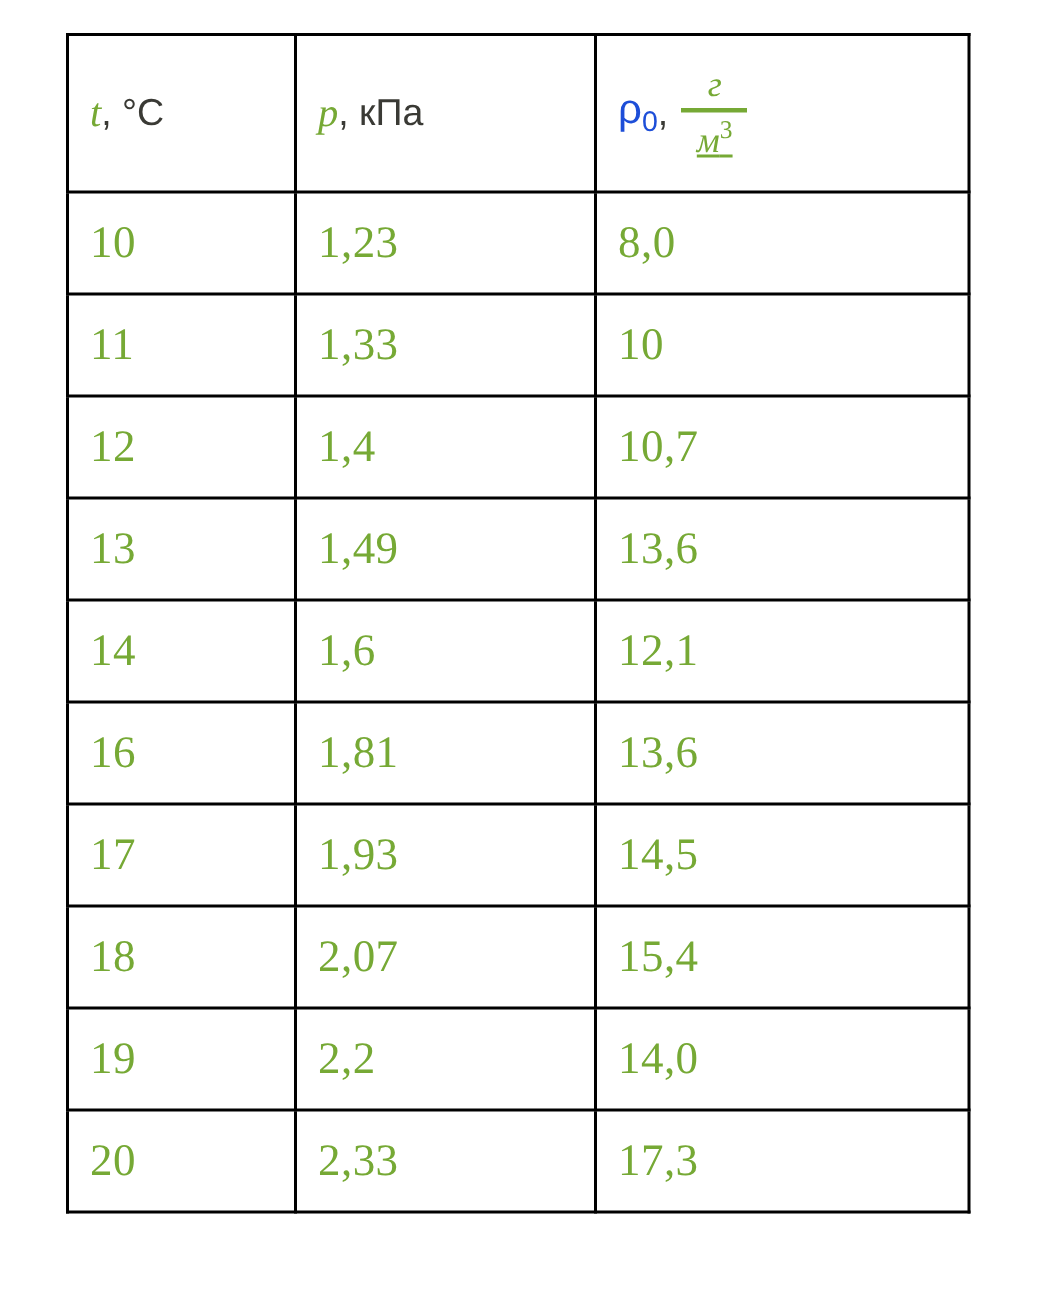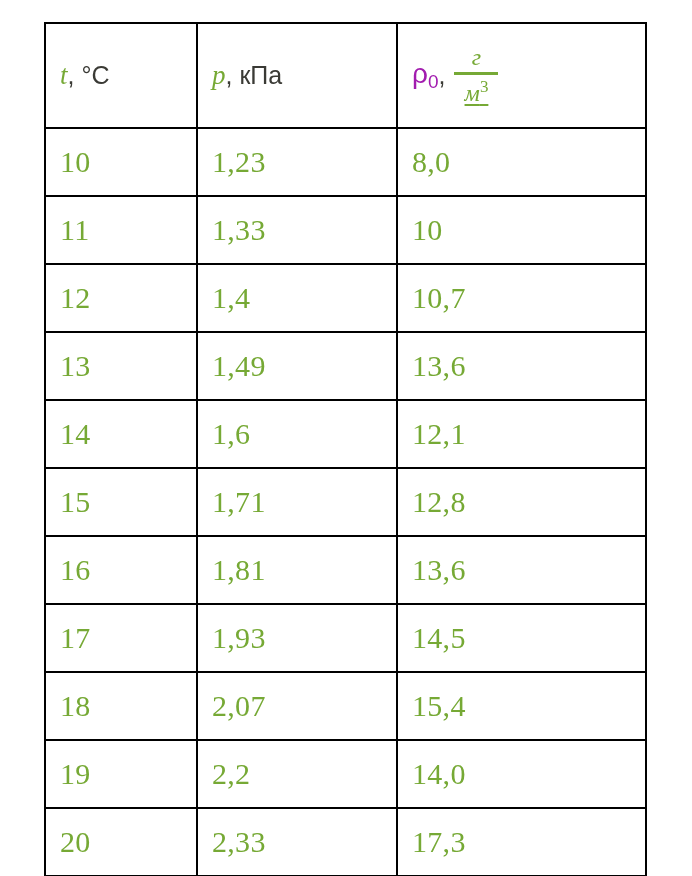--- a/index.html
+++ b/index.html
@@ -51,21 +51,21 @@
     white-space: nowrap;
   }
 
   .sym {
     color: #76a935;
     font-family: "Liberation Serif", serif;
     font-style: italic;
     font-size: 27px;
   }
   .sym-rho {
-    color: #a21caf;
+    color: #1d4ed8;
     font-family: "Liberation Sans", sans-serif;
     font-style: normal;
     font-size: 28px;
   }
   .sym-rho .sub {
     font-size: 19px;
     vertical-align: -0.28em;
     letter-spacing: 0;
   }
   .unit {
@@ -182,25 +182,20 @@
         <td>13</td>
         <td>1,49</td>
         <td>13,6</td>
       </tr>
       <tr class="data-row">
         <td>14</td>
         <td>1,6</td>
         <td>12,1</td>
       </tr>
       <tr class="data-row">
-        <td>15</td>
-        <td>1,71</td>
-        <td>12,8</td>
-      </tr>
-      <tr class="data-row">
         <td>16</td>
         <td>1,81</td>
         <td>13,6</td>
       </tr>
       <tr class="data-row">
         <td>17</td>
         <td>1,93</td>
         <td>14,5</td>
       </tr>
       <tr class="data-row">

